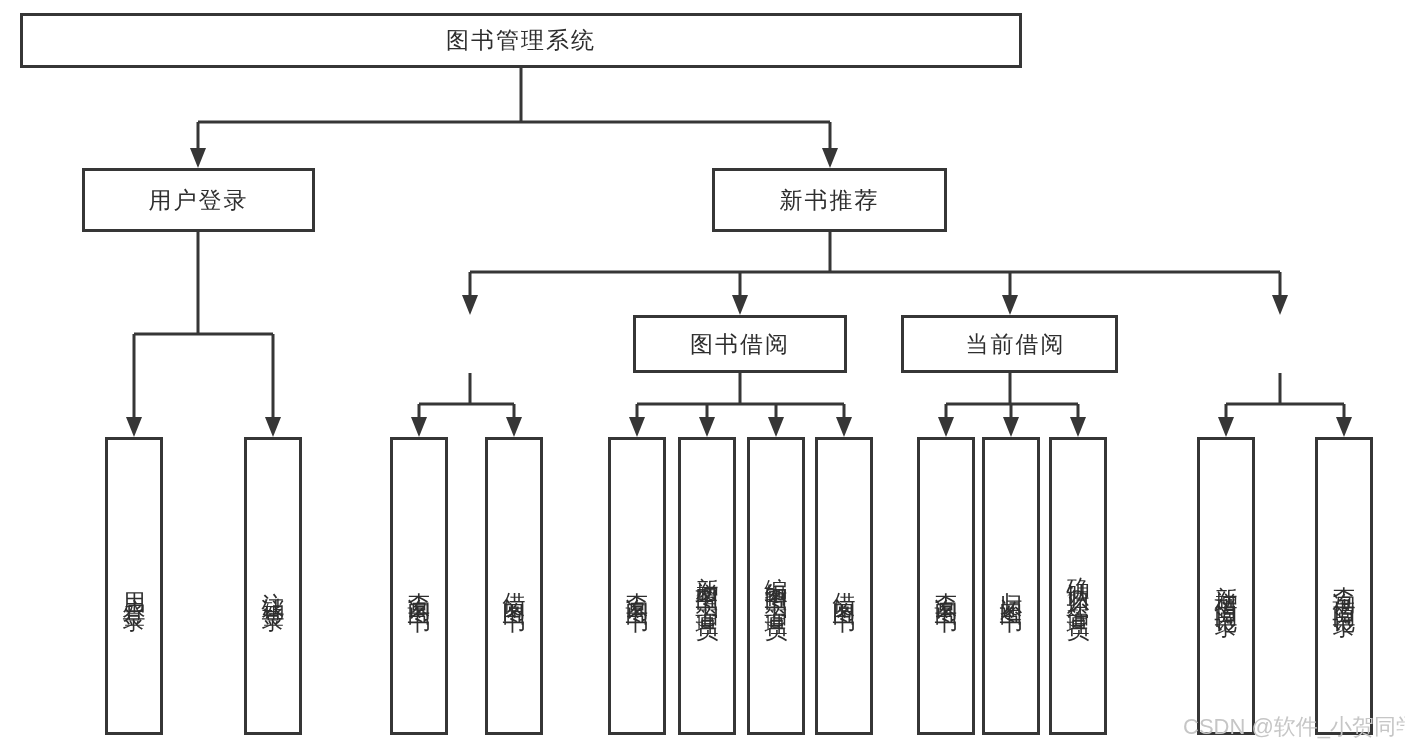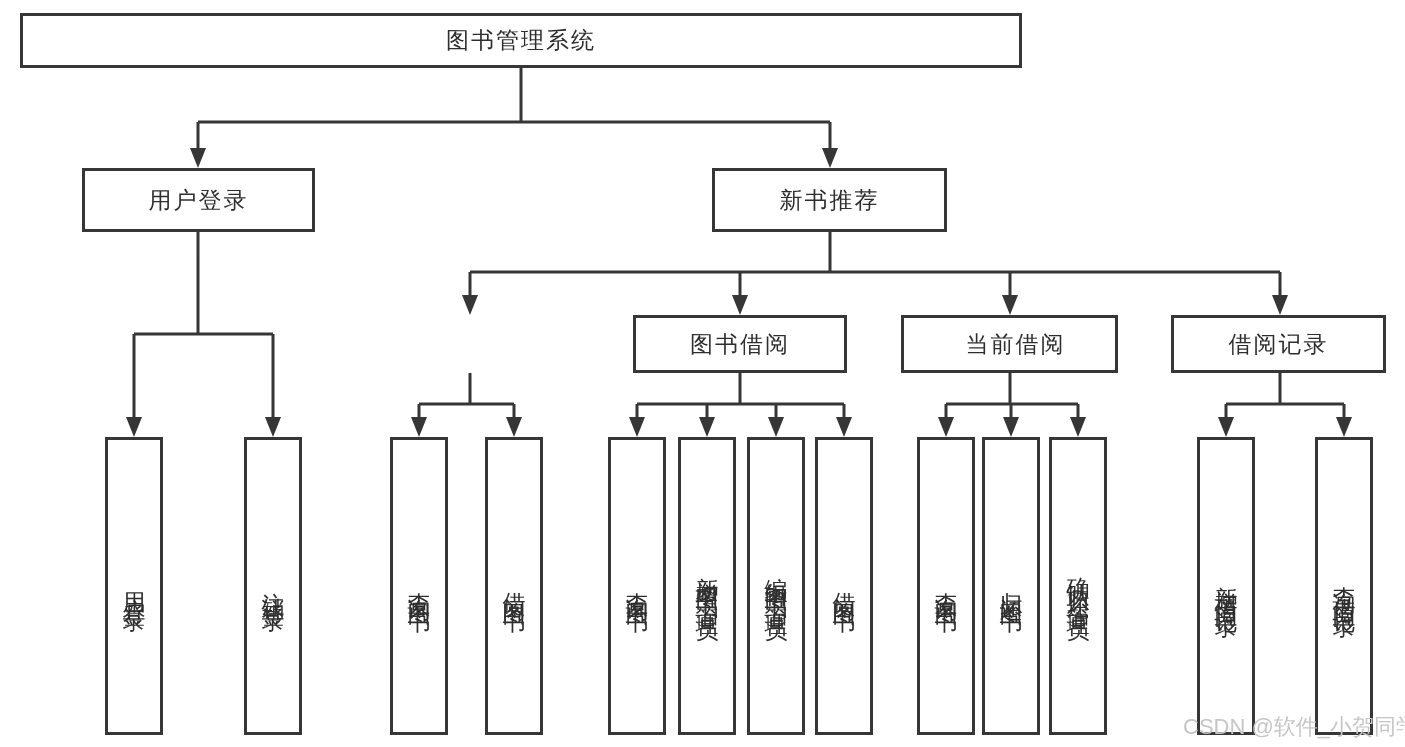--- a/index.html
+++ b/index.html
@@ -113,23 +113,20 @@
   <div class="box" style="left:712px; top:168px; width:235px; height:64px;">
     <span class="hlabel">新书推荐</span>
   </div>
 
   <div class="box" style="left:633px; top:315px; width:214px; height:58px;font-family:Liberation Mono, monospace;">
     <span class="hlabel">图书借阅</span>
   </div>
   <div class="box" style="left:901px; top:315px; width:217px; height:58px;padding-left:12px;">
     <span class="hlabel">当前借阅</span>
   </div>
-  <div class="box" style="left:1171px; top:315px; width:215px; height:58px;">
-    <span class="hlabel">借阅记录</span>
-  </div>
 
   <div class="box leaf" style="left:105px; top:437px; width:58px; height:298px;">
     <span class="vlabel">用户登录</span>
   </div>
   <div class="box leaf" style="left:244px; top:437px; width:58px; height:298px;">
     <span class="vlabel">注销登录</span>
   </div>
 
   <div class="box leaf" style="left:390px; top:437px; width:58px; height:298px;">
     <span class="vlabel">查询图书</span>

